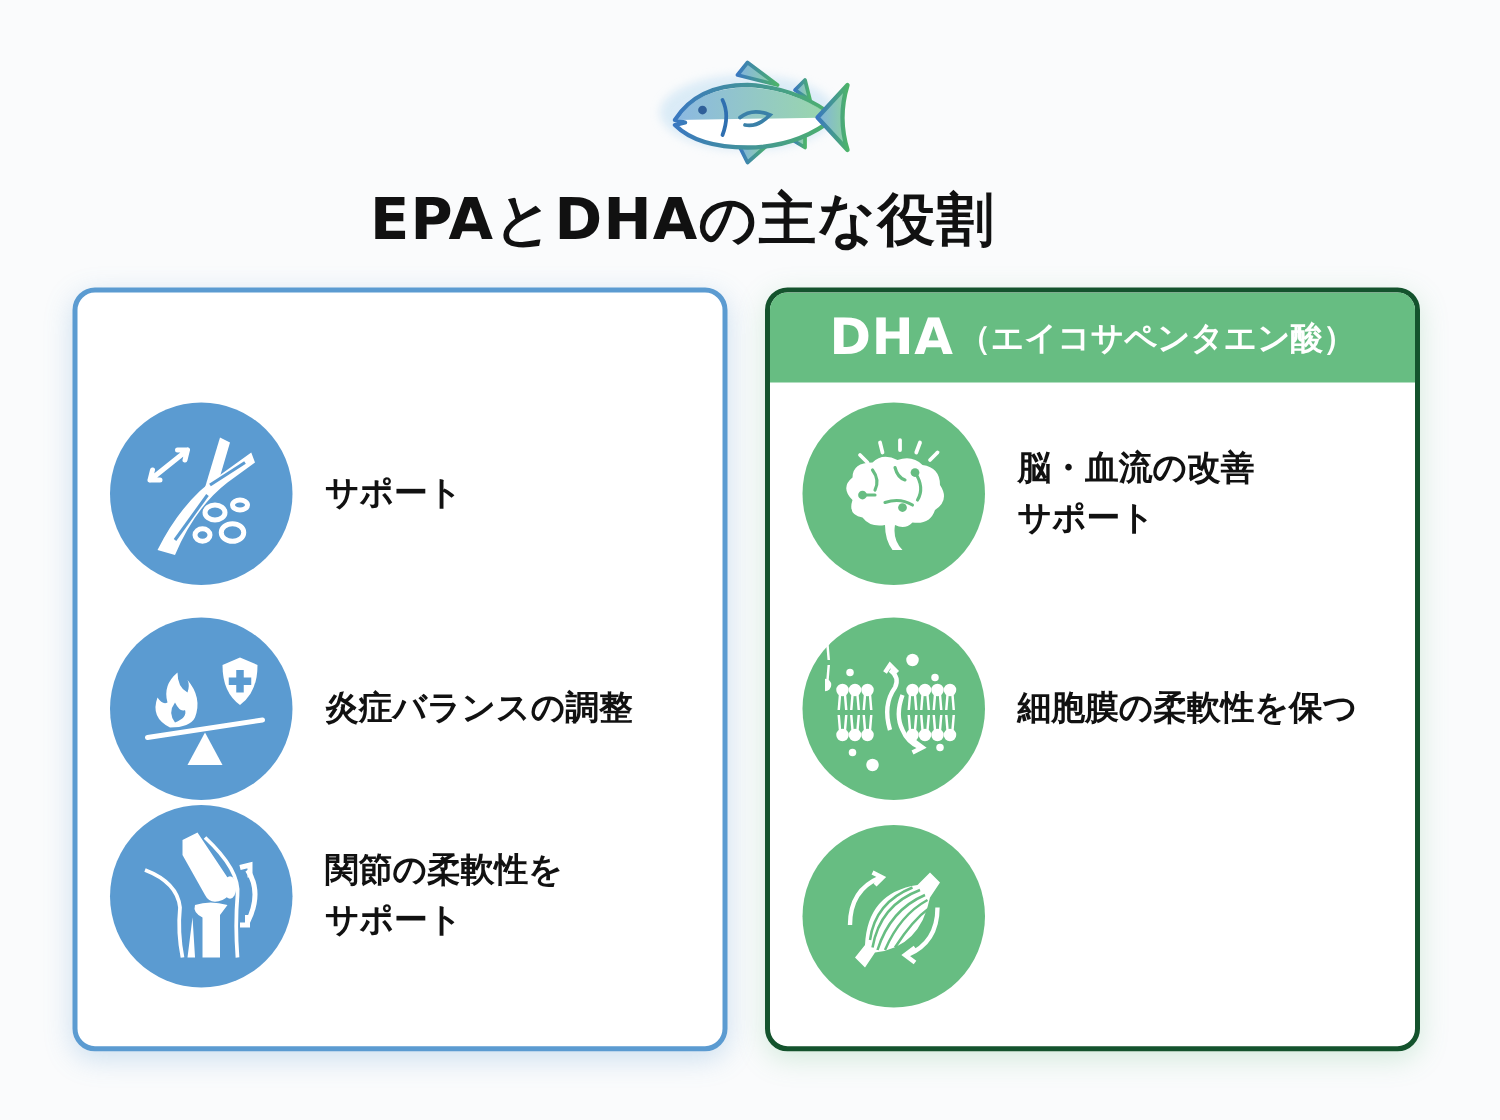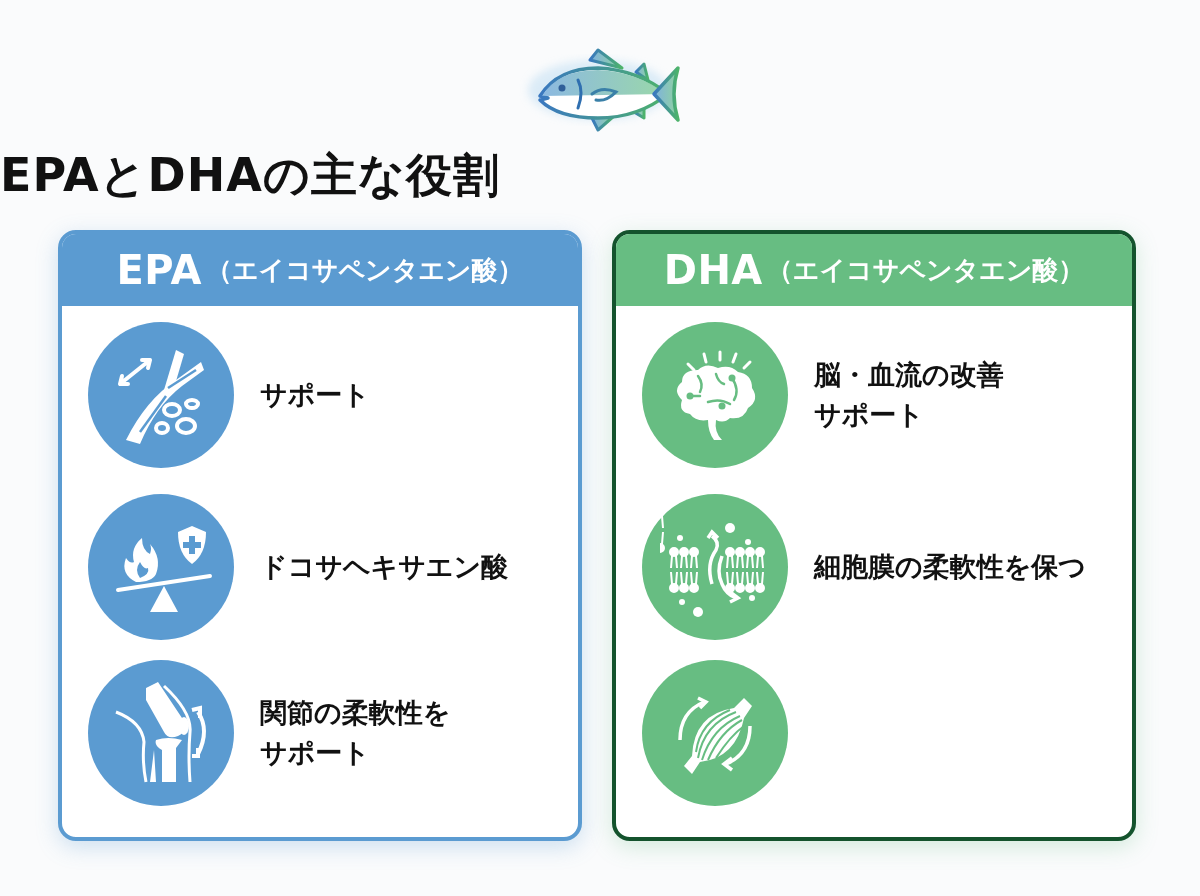--- a/index.html
+++ b/index.html
@@ -1,18 +1,18 @@
 <!DOCTYPE html>
 <html><head>
 <meta charset="utf-8">
 <style>
   html, body { margin:0; padding:0; }
   body { width:1200px; height:896px; background:#fafbfc; font-family:"DejaVu Sans","Liberation Sans",sans-serif; position:relative; overflow:hidden; color:#111; }
   .fish { position:absolute; left:518px; top:38px; width:164px; height:96px; }
-  .title { position:absolute; left:0; width:1092px; top:145px; text-align:left; font-size:46px; font-weight:bold; letter-spacing:1px; color:#111; }
+  .title { position:absolute; left:0; width:1092px; top:145px; text-align:center; font-size:46px; font-weight:bold; letter-spacing:1px; color:#111; }
   .card { position:absolute; top:230px; width:524px; height:611px; border-radius:18px; background:#fff; box-sizing:border-box; overflow:hidden; }
   .card.epa { left:58px; border:4px solid #5b9bd1; box-shadow:0 6px 22px rgba(91,155,209,0.28); }
   .card.dha { left:612px; border:4px solid #14532d; box-shadow:0 6px 22px rgba(100,187,127,0.25); }
   .card-head { height:72px; display:flex; align-items:center; justify-content:center; color:#fff; font-weight:bold; }
   .epa .card-head { background:#5b9bd1; }
   .dha .card-head { background:#67bd82; }
   .head-abbr { font-size:40px; letter-spacing:0.5px; }
   .head-full { font-size:26px; margin-left:4px; }
   .item { position:absolute; left:26px; width:480px; height:150px; display:flex; align-items:center; }
   .circle { width:146px; height:146px; border-radius:50%; flex:none; display:flex; align-items:center; justify-content:center; }
@@ -49,24 +49,20 @@
     <path d="M150 56 L174 30 Q166 56 174 82 Z" fill="url(#ff)" stroke="url(#fg)" stroke-width="3.5" stroke-linejoin="round" transform="translate(-14,0)"></path>
     <circle cx="44" cy="50" r="3.5" fill="#2f5f99"></circle>
     <path d="M60 42 Q66 54 60 70" fill="none" stroke="#2f6fb0" stroke-width="3" stroke-linecap="round"></path>
     <path d="M74 56 Q84 48 98 54 Q88 64 78 62" fill="none" stroke="#3a80a8" stroke-width="3" stroke-linecap="round"></path>
   </svg>
 </div>
 
 <div class="title">EPAとDHAの主な役割</div>
 
 <div class="card epa">
-  <div class="card-head">
-    <span class="head-abbr">EPA</span>
-    <span class="head-full">（エイコサペンタエン酸）</span>
-  </div>
 
   <div class="item" style="top:86px;">
     <div class="circle">
       <svg viewBox="0 0 110 110">
         <path d="M20 100 Q40 60 70 40 L95 22 L98 30 L76 46 Q50 66 34 104 Z" fill="#fff"></path>
         <path d="M58 50 L70 10 L78 14 L68 48 Z" fill="#fff"></path>
         <g stroke="#5b9bd1" stroke-width="2.5" fill="none">
           <path d="M34 92 L60 56"></path>
             <path d="M62 48 L90 30"></path>
         </g>
@@ -86,24 +82,24 @@
     <div class="circle">
       <svg viewBox="0 0 110 110">
         <path d="M30 70 Q14 62 20 46 Q24 52 28 50 Q24 36 36 26 Q36 38 44 42 Q46 36 44 32 Q56 46 50 62 Q46 70 30 70 Z" fill="#fff"></path>
         <path d="M34 66 Q28 58 34 50 Q38 58 42 56 Q44 62 34 66 Z" fill="#5b9bd1"></path>
         <path d="M72 20 L86 14 L100 20 Q100 42 86 52 Q72 42 72 20 Z" fill="#fff"></path>
         <path d="M83 24 H89 V30 H95 V36 H89 V42 H83 V36 H77 V30 H83 Z" fill="#5b9bd1"></path>
         <path d="M12 78 L104 64" stroke="#fff" stroke-width="4" stroke-linecap="round"></path>
         <path d="M58 74 L72 100 L44 100 Z" fill="#fff"></path>
       </svg>
     </div>
-    <div class="label">ドコサヘキサエン酸</div>
-  </div>
-
-  <div class="item" style="top:424px;">
+    <div class="label">炎症バランスの調整</div>
+  </div>
+
+  <div class="item" style="top:408px;">
     <div class="circle">
       <svg viewBox="0 0 110 110">
         <path d="M40 10 L52 4 L76 40 Q84 52 72 58 Q62 62 58 54 L40 22 Z" fill="#fff"></path>
         <ellipse cx="78" cy="48" rx="5" ry="9" fill="#fff"></ellipse>
         <path d="M50 62 Q62 58 76 62 L70 70 L70 104 L56 104 L56 72 Q48 68 50 62 Z" fill="#fff"></path>
         <path d="M48 72 L50 104 L44 104 Z" fill="#fff"></path>
         <path d="M10 34 Q36 44 38 64 Q36 84 40 104" stroke="#fff" stroke-width="3" fill="none"></path>
         <path d="M58 8 Q86 34 84 54 Q82 78 84 104" stroke="#fff" stroke-width="3" fill="none"></path>
         <path d="M92 34 Q104 52 92 76" stroke="#fff" stroke-width="4" fill="none"></path>
         <path d="M86 32 L94 30 L94 40" stroke="#fff" stroke-width="4" fill="none"></path>

